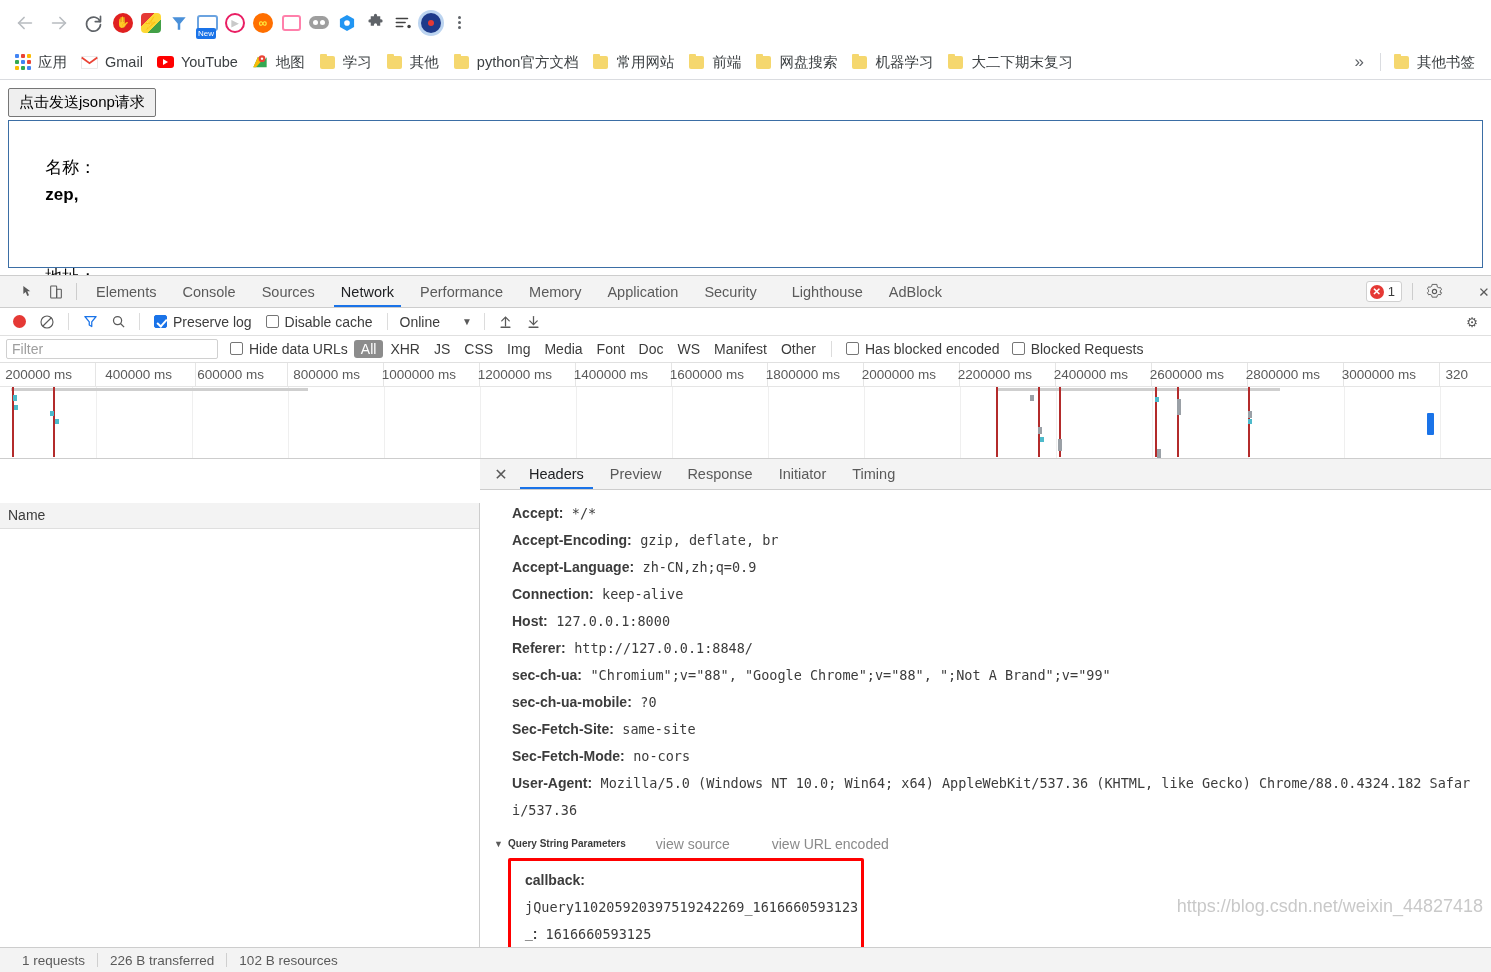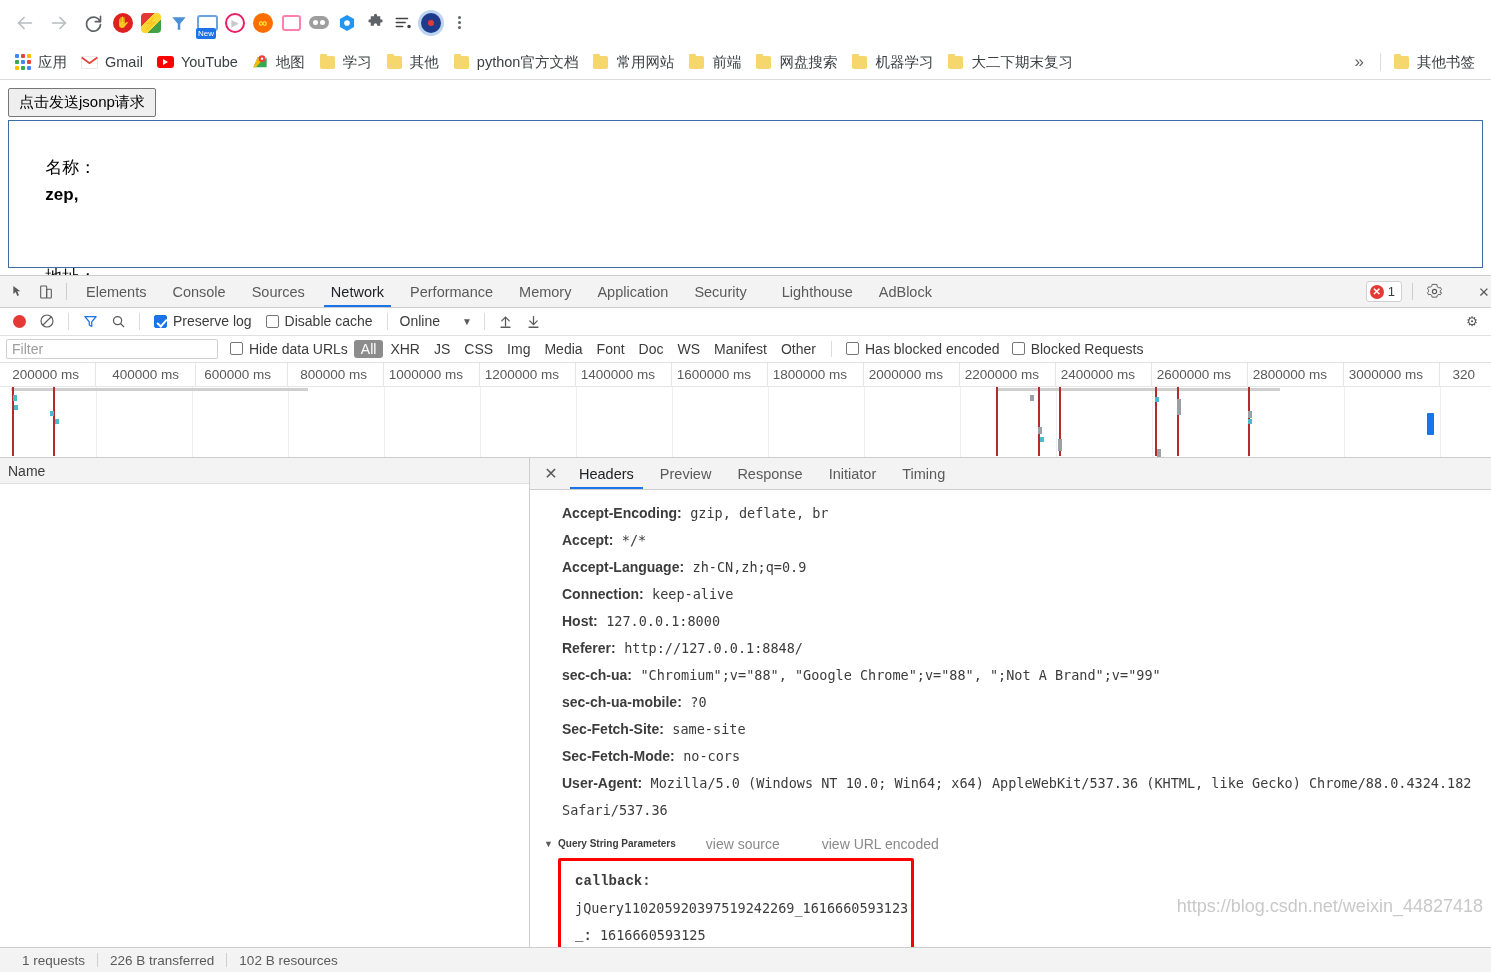--- a/index.html
+++ b/index.html
@@ -162,21 +162,21 @@
     flex-direction: column;
     font-size: 13.5px;
     color: #5a5a5a;
   }
   .dt-tabbar {
     height: 33px;
     display: flex;
     align-items: stretch;
     background: #f3f3f3;
     border-bottom: 1px solid #cdcdcd;
-    padding-left: 4px;
+    padding-left: 14px;
   }
   .dt-iconbtn {
     width: 28px;
     display: flex; align-items: center; justify-content: center;
     color: #5a5a5a;
   }
   .dt-vsep { width:1px; background:#cdcdcd; margin: 7px 6px; }
   .dt-tab {
     display: flex; align-items: center;
     padding: 0 13px;
@@ -258,38 +258,39 @@
   }
   .ov-ruler {
     height: 24px;
     position: relative;
     border-bottom: 1px solid #e5e5e5;
   }
   .ov-tick {
     position: absolute; top:0; bottom:0;
     border-right: 1px solid #e5e5e5;
     display:flex; align-items:center; justify-content:flex-end;
-    padding-right: 16px;
+    padding-right: 23px;
     font-size: 13.5px; color: #5a5a5a; white-space:nowrap;
   }
   .ov-body { position:absolute; top:24px; left:0; right:0; bottom:0; }
   .ov-col { position:absolute; top:0; bottom:0; border-right:1px solid #efefef; }
   .ov-grayband { position:absolute; height:3px; background:#cfcfcf; top:1px; }
   .ov-red { position:absolute; width:2px; background:#b32b2b; top:0; bottom:1px; }
   .ov-blip { position:absolute; width:4px; background:#4dbacb; }
   .ov-blip.gray { background:#9aa0a6; }
   .ov-sel { position:absolute; width:7px; height:22px; background:#1a73e8; border-radius:1px;}
 
   
   .dt-split { flex: 1 1 auto; display: flex; min-height: 0; }
   .pane-left {
-    width: 530px; flex: 0 0 auto;
+    width: 480px; flex: 0 0 auto;
     border-right: 1px solid #cdcdcd;
     display:flex; flex-direction:column;
     background:#fff;
+    margin-top:44px;
   }
   .name-header {
     height: 26px; background:#f3f3f3; border-bottom:1px solid #dfdfdf;
     display:flex; align-items:center; padding-left:8px;
     font-size:14px;color:#3c3c3c;
   }
   .req-row {
     height: 26px; display:flex; align-items:center; padding-left:7px;
     font-size:14.5px; color:#202124; border-bottom:1px solid #f0f0f0;
     white-space:nowrap; overflow:hidden;
@@ -338,21 +339,21 @@
   .qsp-box {
     position: relative;
     margin-top: 2px;
     margin-left: 14px;
     border: 3px solid #ff0000;
     width: 356px;
     padding: 6px 0 6px 14px;
     border-radius: 2px;
   }
   .qsp-row { line-height: 27px; font-size:13.5px; font-family:"DejaVu Sans Mono", monospace; color:#3c3c3c;}
-  .qsp-key { font-family:Liberation Mono, monospace; font-weight:bold; font-size:14px;}
+  .qsp-key { font-family:Liberation Sans, sans-serif; font-weight:bold; font-size:14px;}
 
   .watermark {
     position:absolute; right: 8px; bottom: 30px;
     font-size: 18px; color: #c9c9c9; font-family:"Liberation Sans",sans-serif;
   }
 
   
   .dt-status {
     height: 25px; flex: 0 0 auto;
     background:#f3f3f3; border-top:1px solid #cdcdcd;
@@ -778,22 +779,22 @@
       <div class="detail-tabbar">
         <div class="dclose">✕</div>
         <div class="d-tab active">Headers</div>
         <div class="d-tab">Preview</div>
         <div class="d-tab">Response</div>
         <div class="d-tab">Initiator</div>
         <div class="d-tab">Timing</div>
       </div>
 
       <div class="headers-body">
+        <div class="hdr-line"><span class="hdr-name">Accept:</span> <span class="hdr-val">*/*</span></div>
         <div class="hdr-line"><span class="hdr-name">Accept-Encoding:</span> <span class="hdr-val">gzip, deflate, br</span></div>
-        <div class="hdr-line"><span class="hdr-name">Accept:</span> <span class="hdr-val">*/*</span></div>
         <div class="hdr-line"><span class="hdr-name">Accept-Language:</span> <span class="hdr-val">zh-CN,zh;q=0.9</span></div>
         <div class="hdr-line"><span class="hdr-name">Connection:</span> <span class="hdr-val">keep-alive</span></div>
         <div class="hdr-line"><span class="hdr-name">Host:</span> <span class="hdr-val">127.0.0.1:8000</span></div>
         <div class="hdr-line"><span class="hdr-name">Referer:</span> <span class="hdr-val">http://127.0.0.1:8848/</span></div>
         <div class="hdr-line"><span class="hdr-name">sec-ch-ua:</span> <span class="hdr-val">"Chromium";v="88", "Google Chrome";v="88", ";Not A Brand";v="99"</span></div>
         <div class="hdr-line"><span class="hdr-name">sec-ch-ua-mobile:</span> <span class="hdr-val">?0</span></div>
         <div class="hdr-line"><span class="hdr-name">Sec-Fetch-Site:</span> <span class="hdr-val">same-site</span></div>
         <div class="hdr-line"><span class="hdr-name">Sec-Fetch-Mode:</span> <span class="hdr-val">no-cors</span></div>
         <div class="hdr-line" style="padding-right:14px"><span class="hdr-name">User-Agent:</span> <span class="hdr-val">Mozilla/5.0 (Windows NT 10.0; Win64; x64) AppleWebKit/537.36 (KHTML, like Gecko) Chrome/88.0.4324.182 Safari/537.36</span></div>
 

